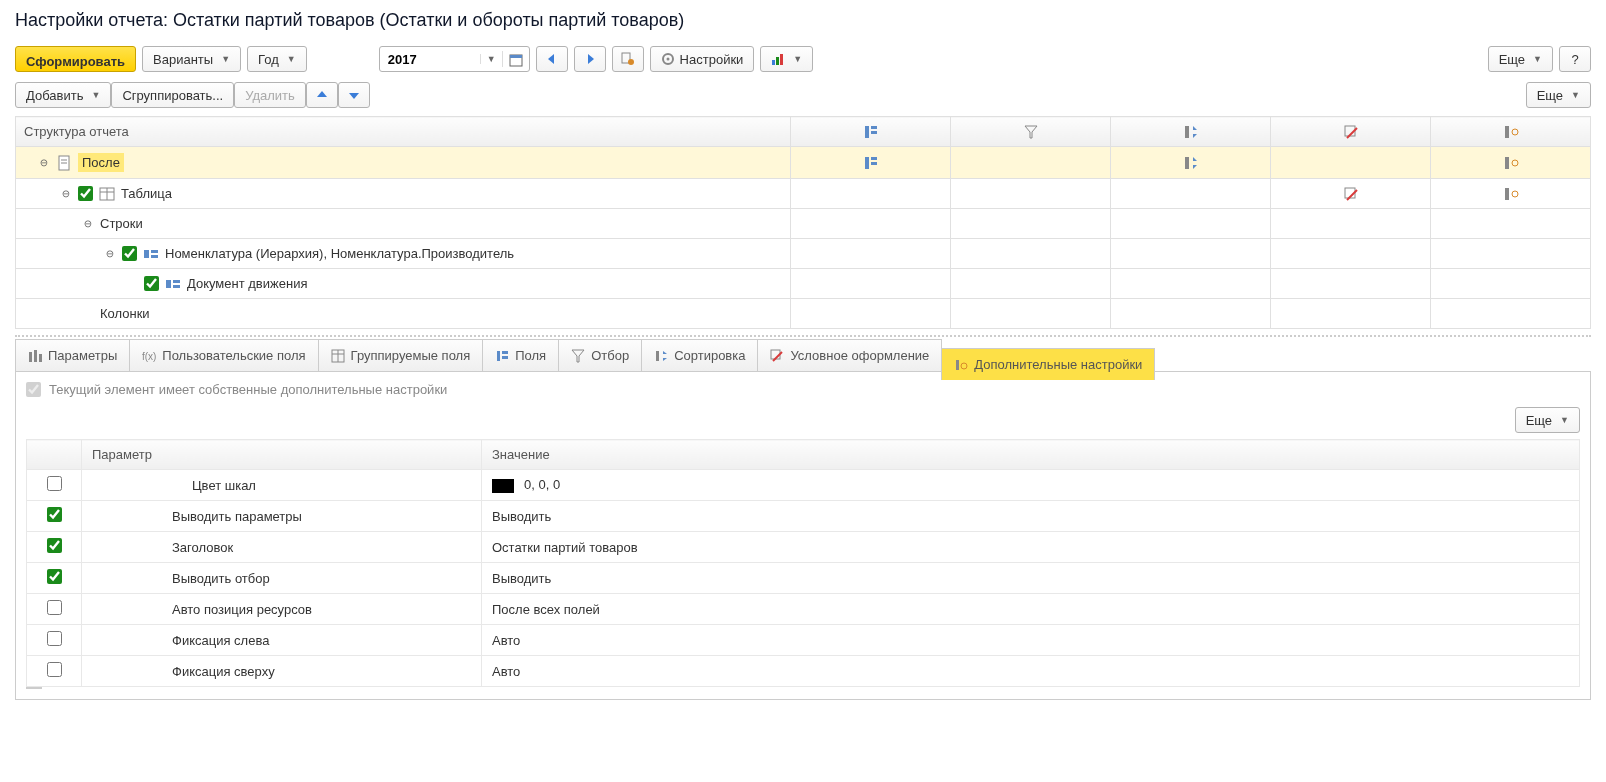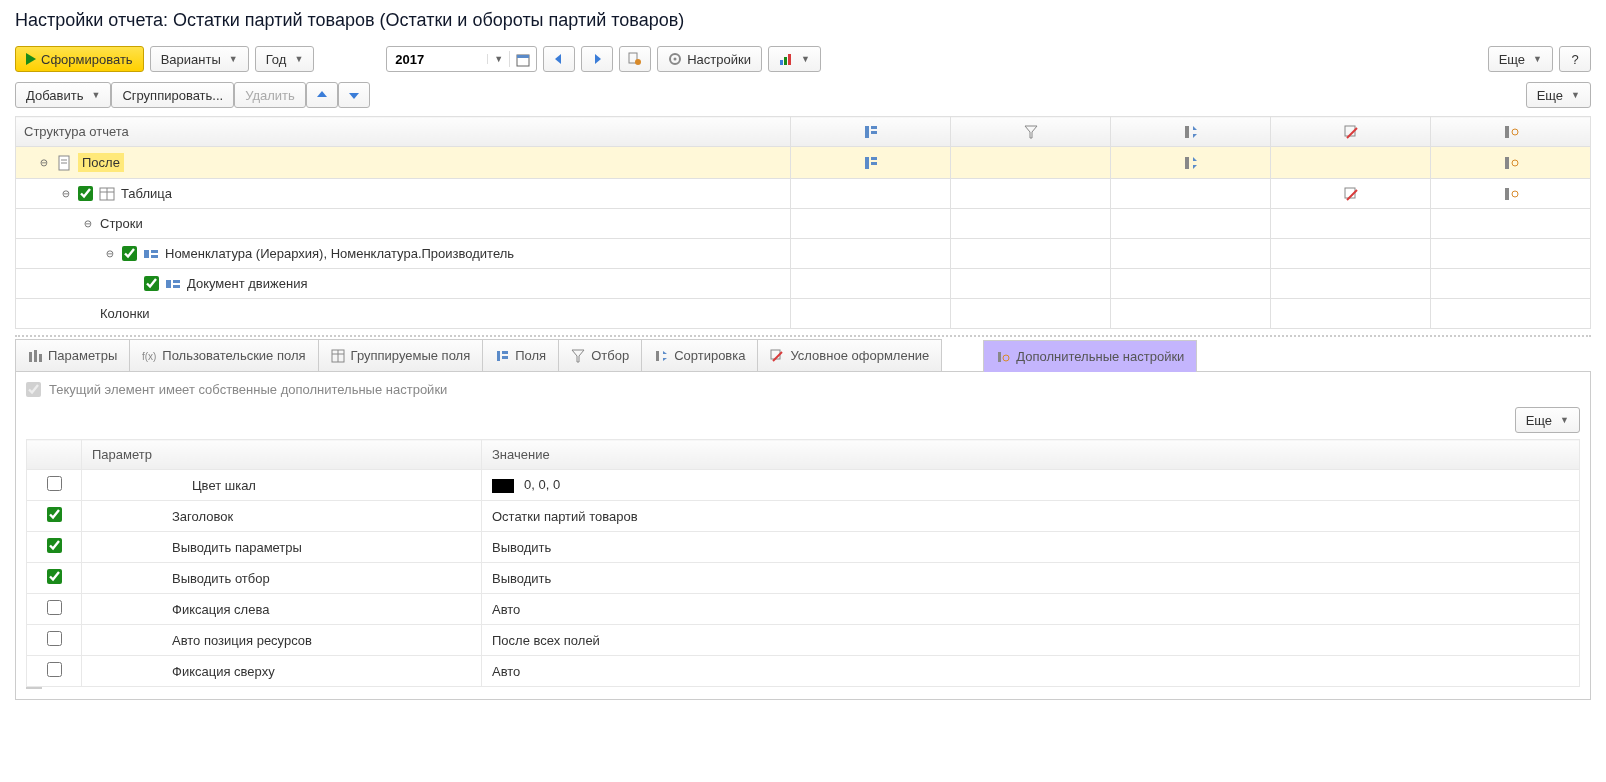--- a/index.html
+++ b/index.html
@@ -4,21 +4,21 @@
 <style>
 * { box-sizing: border-box; margin: 0; padding: 0; }
 body { font-family: Arial, sans-serif; font-size: 13px; color: #333; background: #fff; padding: 10px 15px; }
 
 .page-title { font-size: 18px; font-weight: normal; color: #0f172a; margin-bottom: 15px; }
 
 .toolbar { display: flex; align-items: center; gap: 6px; margin-bottom: 10px; }
 .toolbar-right { margin-left: auto; display: flex; gap: 6px; }
 
 .btn { display: inline-flex; align-items: center; justify-content: center; padding: 4px 10px; height: 26px; background: linear-gradient(#fefefe,#f3f3f3); border: 1px solid #b3b3b3; border-radius: 3px; cursor: pointer; font-size: 13px; color: #333; gap: 5px; white-space: nowrap; }
-.btn-primary { background: linear-gradient(#ffe24a,#ffd000); border-color: #c9a200; font-weight: normal; }
+.btn-primary { background: linear-gradient(#ffe24a,#ffd000); border-color: #c9a200; font-weight: bold; flex-direction: column; }
 .btn-icon { width: 32px; padding: 0; }
 .btn-disabled { color: #aaa; }
 .dropdown-caret { font-size: 9px; color: #666; margin-left: 3px; }
 
 .period-input { display: inline-flex; align-items: center; border: 1px solid #b3b3b3; border-radius: 3px; height: 26px; background: #fff; }
 .period-input input { border: none; outline: none; padding: 0 8px; width: 100px; font-size: 13px; font-weight: bold; }
 .period-input .pi-caret { padding: 0 6px; border-left: 1px solid #ddd; cursor: pointer; font-size: 9px; color: #666; }
 .period-input .pi-cal { padding: 0 6px; border-left: 1px solid #ddd; cursor: pointer; }
 
 .spacer { width: 60px; }
@@ -33,21 +33,21 @@
 
 .tree-cell { display: flex; align-items: center; gap: 6px; }
 .tree-indent { display: inline-block; }
 .tree-toggle { width: 12px; height: 12px; display: inline-flex; align-items: center; justify-content: center; cursor: pointer; color: #666; font-size: 10px; }
 .mini-icon { width: 16px; height: 16px; display: inline-block; }
 
 .dotted-sep { border-top: 2px dotted #ccc; margin: 6px 0 0 0; }
 
 .tab-strip { display: flex; border-bottom: 1px solid #ccc; margin-top: 2px; }
 .tab { display: flex; align-items: center; gap: 6px; padding: 6px 12px; border: 1px solid #ccc; border-bottom: none; background: linear-gradient(#fdfdfd,#efefef); margin-right: -1px; cursor: pointer; color: #555; height: 32px; }
-.tab.active { background: #c4b5fd; position: relative; top: 1px; margin-left: 42px; }
+.tab.active { background: #fde047; position: relative; top: 9px; }
 
 .tab-content { border: 1px solid #ccc; border-top: none; padding: 10px; }
 .checkbox-line { display: flex; align-items: center; gap: 8px; color: #888; margin-bottom: 10px; }
 
 .content-toolbar { display: flex; margin-bottom: 6px; }
 .content-toolbar .btn { margin-left: auto; }
 
 .params-wrap { display: flex; flex-direction: column; }
 .params-table { flex: 1; border: 1px solid #ccc; border-collapse: collapse; width: 100%; }
 .params-table th, .params-table td { border: 1px solid #e8e8e8; padding: 6px 10px; text-align: left; font-weight: normal; height: 30px; }
@@ -401,42 +401,42 @@
         </tr>
       </thead>
       <tbody id="params-body">
           <tr>
             <td class="chk-col"><input type="checkbox" style=""></td>
             <td class="param-col" style="padding-left: 110px;">Цвет шкал</td>
             <td><span class="color-swatch"></span><span>0, 0, 0</span></td>
           </tr>
           <tr>
             <td class="chk-col"><input type="checkbox" checked="" style=""></td>
+            <td class="param-col">Выводить параметры</td>
+            <td><span>Выводить</span></td>
+          </tr>
+          <tr>
+            <td class="chk-col"><input type="checkbox" checked="" style=""></td>
             <td class="param-col">Заголовок</td>
             <td><span>Остатки партий товаров</span></td>
-          </tr>
-          <tr>
-            <td class="chk-col"><input type="checkbox" checked="" style=""></td>
-            <td class="param-col">Выводить параметры</td>
-            <td><span>Выводить</span></td>
           </tr>
           <tr>
             <td class="chk-col"><input type="checkbox" checked="" style=""></td>
             <td class="param-col">Выводить отбор</td>
             <td><span>Выводить</span></td>
           </tr>
           <tr>
             <td class="chk-col"><input type="checkbox" style=""></td>
+            <td class="param-col">Авто позиция ресурсов</td>
+            <td><span>После всех полей</span></td>
+          </tr>
+          <tr>
+            <td class="chk-col"><input type="checkbox" style=""></td>
             <td class="param-col">Фиксация слева</td>
             <td><span>Авто</span></td>
-          </tr>
-          <tr>
-            <td class="chk-col"><input type="checkbox" style=""></td>
-            <td class="param-col">Авто позиция ресурсов</td>
-            <td><span>После всех полей</span></td>
           </tr>
           <tr>
             <td class="chk-col"><input type="checkbox" style=""></td>
             <td class="param-col">Фиксация сверху</td>
             <td><span>Авто</span></td>
           </tr>
         </tbody>
     </table>
     <div class="scrollbar-stub"></div>
   </div>

